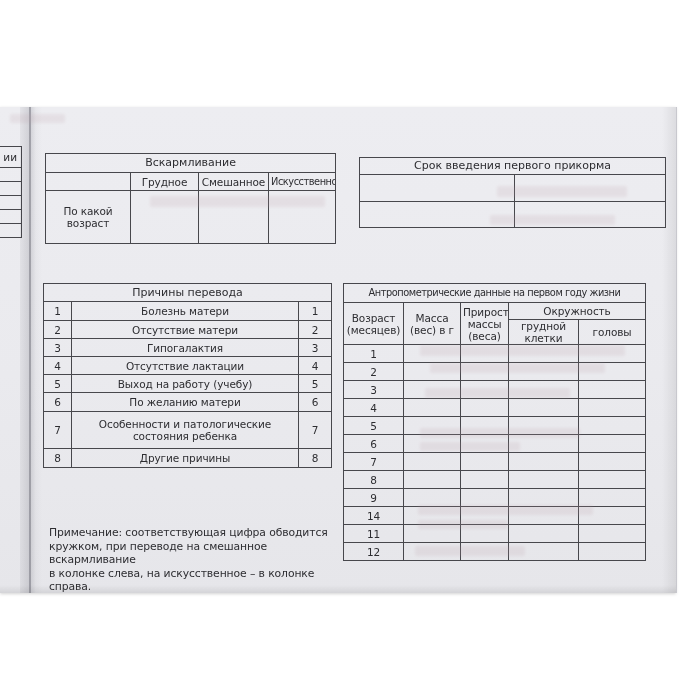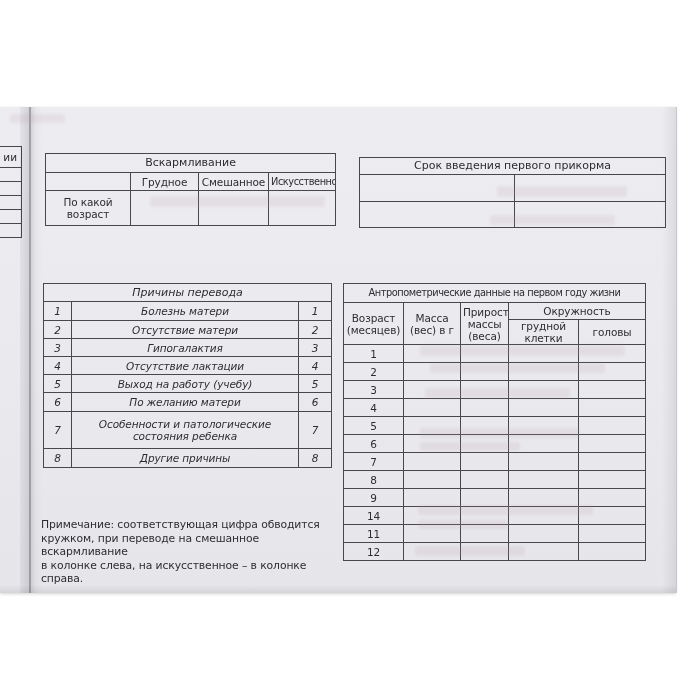--- a/index.html
+++ b/index.html
@@ -18,21 +18,21 @@
   .title{position:absolute;left:88px;top:127px;width:510px;margin:0;text-align:center;
          font-size:11.5px;font-weight:bold;letter-spacing:.2px;color:var(--text,#2d2d31);}
   table.doc{position:absolute;border-collapse:collapse;table-layout:fixed;
             font-size:10.5px;letter-spacing:-.1px;line-height:12px;color:var(--text,#2d2d31);}
   table.doc td{border:1.5px solid var(--table_line,#47474c);padding:0 2px;
                text-align:center;vertical-align:middle;overflow:hidden;}
   td.cap{font-size:11px;letter-spacing:0;}
   td.lbl{text-align:left;padding-left:7px;}
   td.tight{font-size:9.8px;letter-spacing:-.45px;}
   .pre{white-space:pre-line;}
-  .note{position:absolute;left:41px;top:518px;width:304px;margin:0;
+  .note{position:absolute;left:41px;top:518px;width:304px;margin:8px;
         font-size:10.8px;line-height:13.5px;letter-spacing:-.1px;white-space:pre-line;}
   table.frag{position:absolute;left:-38px;top:146px;width:60px;border-collapse:collapse;
              table-layout:fixed;font-size:10.5px;color:var(--text,#2d2d31);}
   table.frag td{border:1.5px solid var(--table_line,#47474c);height:13px;padding:0;}
   table.frag td.hdr{height:20px;text-align:right;padding-right:4px;}
   .bleed{position:absolute;background:var(--bleed,#b89aa4);opacity:.16;filter:blur(1.5px);
          border-radius:2px;pointer-events:none;}
 </style>
 </head>
 <body>
@@ -79,21 +79,21 @@
     <tbody>
         <tr style="height:19px">
       <td colspan="4" class="cap">Вскармливание</td>
     </tr>
     <tr style="height:18px">
       <td></td>
       <td>Грудное</td>
       <td>Смешанное</td>
       <td class="tight">Искусственное</td>
     </tr>
-    <tr style="height:35px">
+    <tr style="height:53px">
       <td class="lbl pre">По какой
 возраст</td>
       <td></td>
       <td></td>
       <td></td>
     </tr>
   </tbody>
     </table>
 
   <table class="doc" style="left:359px;top:157px;width:306px;">
@@ -109,21 +109,21 @@
       <td></td>
           <td></td>
     </tr>
     <tr style="height:26px">
       <td></td>
           <td></td>
     </tr>
   </tbody>
     </table>
 
-  <table class="doc" style="left:43px;top:283px;width:288px;font-style:italic;">
+  <table class="doc" style="left:43px;top:283px;width:288px;">
     <colgroup>
         <col style="width:28px">
         <col style="width:110px">
         <col style="width:117px">
         <col style="width:33px">
       </colgroup>
     <tbody>
         <tr style="height:18px">
       <td colspan="4" class="cap">Причины перевода</td>
     </tr>

